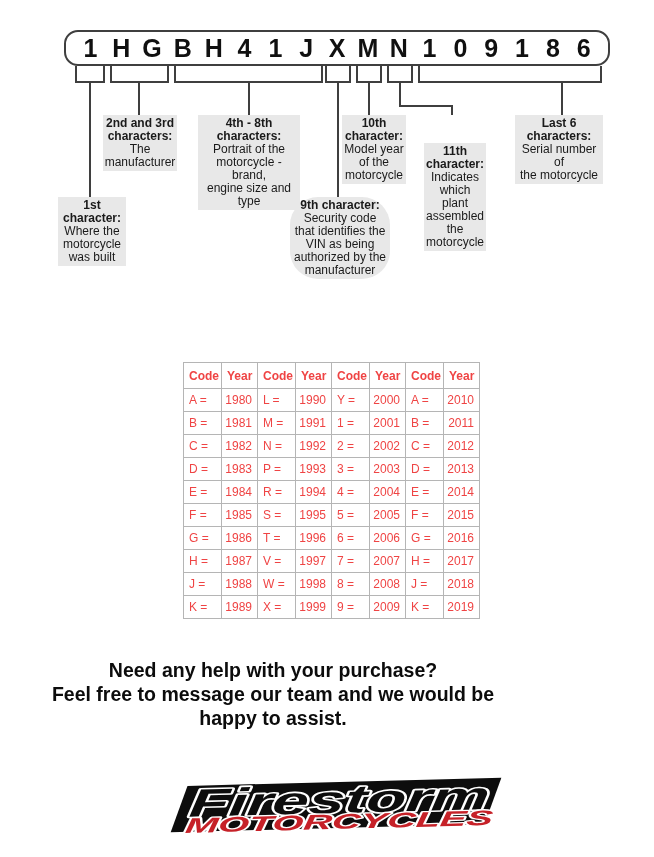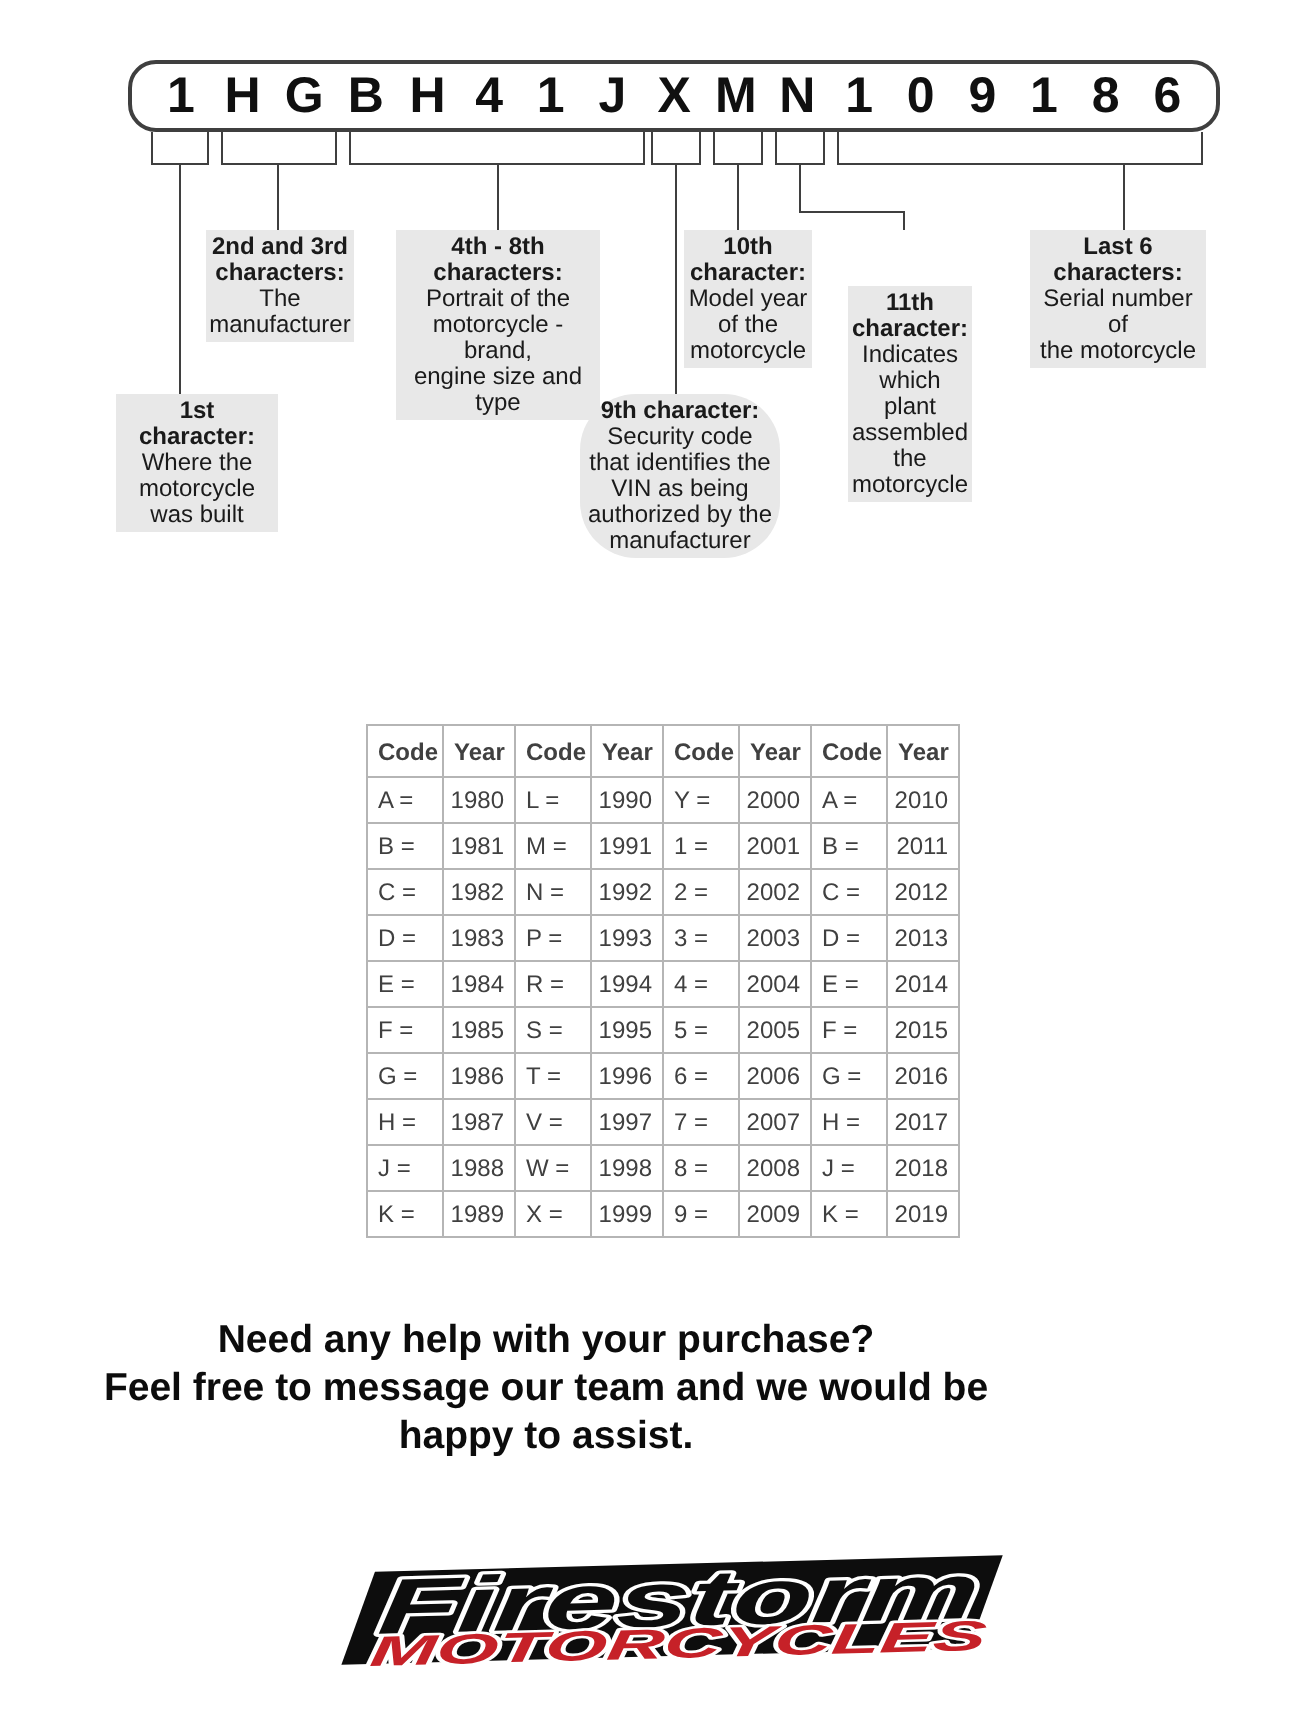--- a/index.html
+++ b/index.html
@@ -20,36 +20,36 @@
   
   .connectors{position:absolute;left:0;top:0;width:654px;height:330px;}
   
   .label-box{
     position:absolute;background:#e8e8e8;text-align:center;
     font-size:12px;line-height:13px;color:#1a1a1a;padding:2px 1px;
     box-sizing:border-box;
   }
   .lb-title{font-weight:bold;white-space:pre-line;}
   .lb-body{white-space:pre-line;}
-  .b1{left:58px;top:197px;width:81px;}
+  .b1{left:58px;top:197px;width:68px;}
   .b23{left:103px;top:115px;width:74px;}
   .b48{left:198px;top:115px;width:102px;}
   .b9{left:290px;top:197px;width:100px;border-radius:28px;}
   .b10{left:342px;top:115px;width:64px;}
   .b11{left:424px;top:115px;width:62px;margin-top:28px;}
   .bL6{left:515px;top:115px;width:88px;}
   
   .source-note{
     position:absolute;left:53px;top:295px;font-size:11.5px;color:#151515;
     white-space:pre-wrap;
   }
   
   .year-table{
     position:absolute;left:183px;top:362px;border-collapse:collapse;
-    font-size:12px;color:#404040;background:#fff;
+    font-size:12px;color:#ef4444;background:#fff;
   }
   .year-table th,.year-table td{
     border:1px solid #b5b5b5;box-sizing:border-box;font-weight:normal;
   }
   .year-table th{
     font-weight:bold;text-align:left;padding:5px 2px 5px 5px;height:26px;
     width:35px;
   }
   .year-table td{height:23px;padding:2px;}
   .year-table td.code{text-align:left;padding-left:5px;width:35px;}

